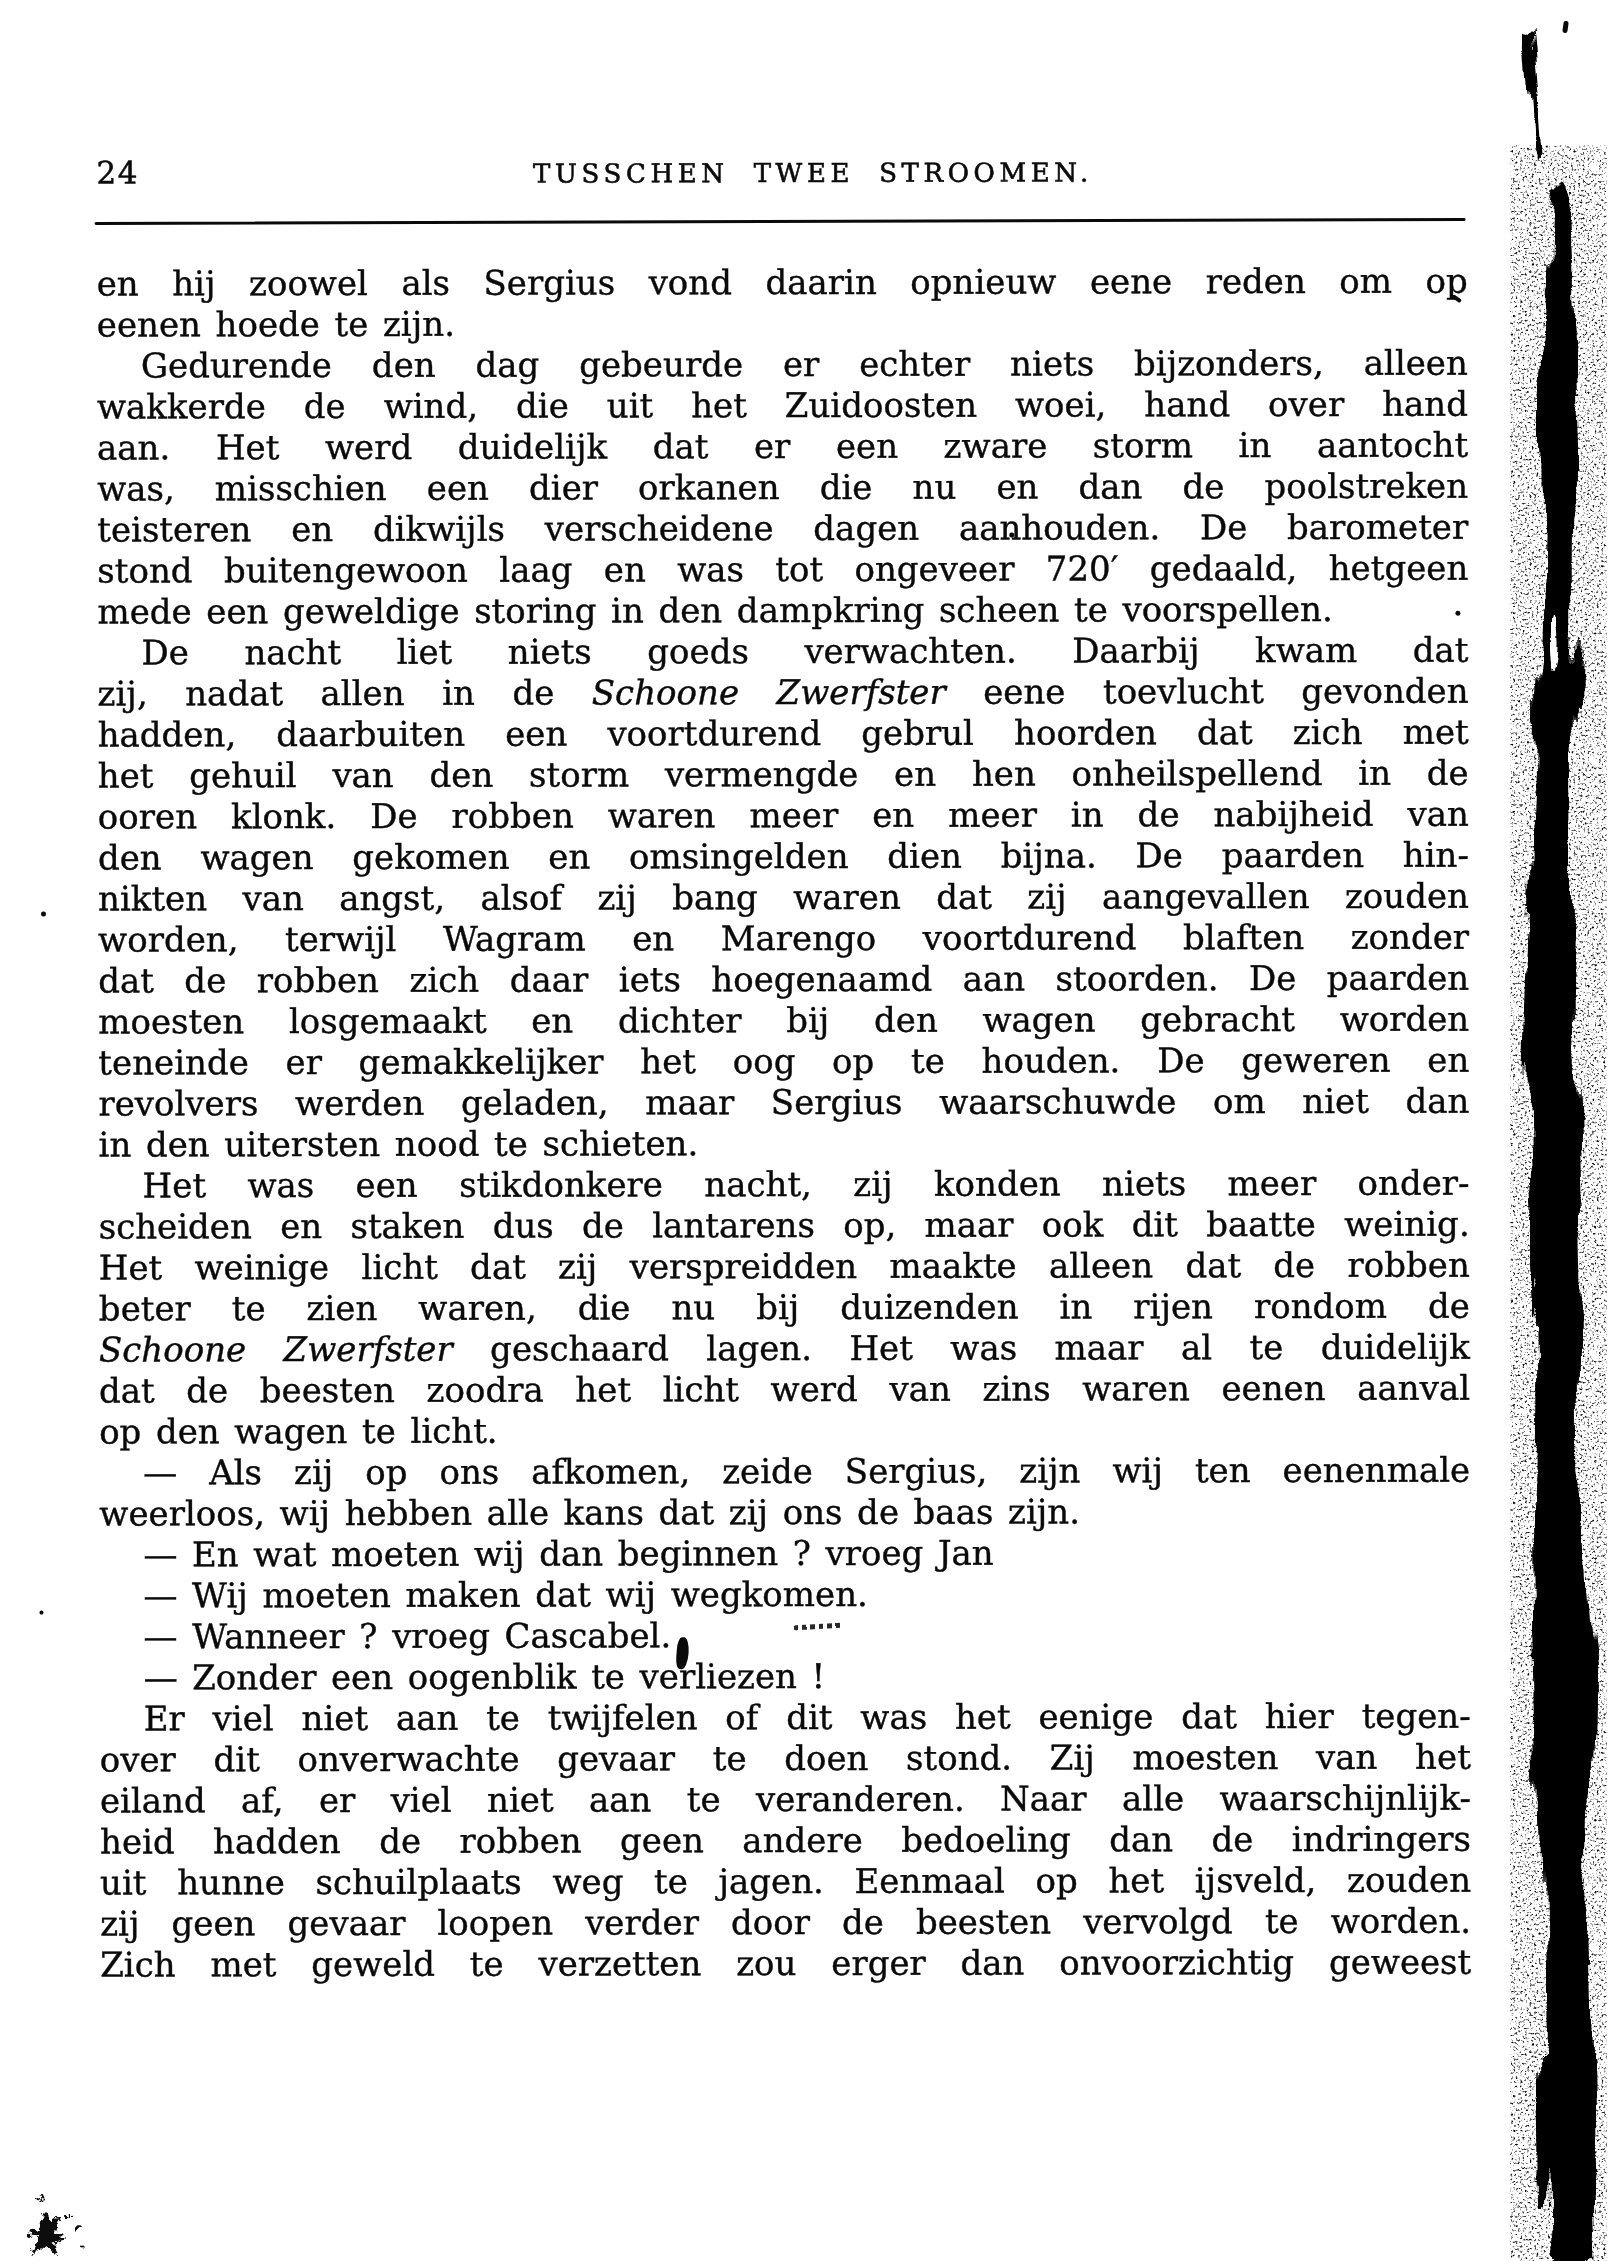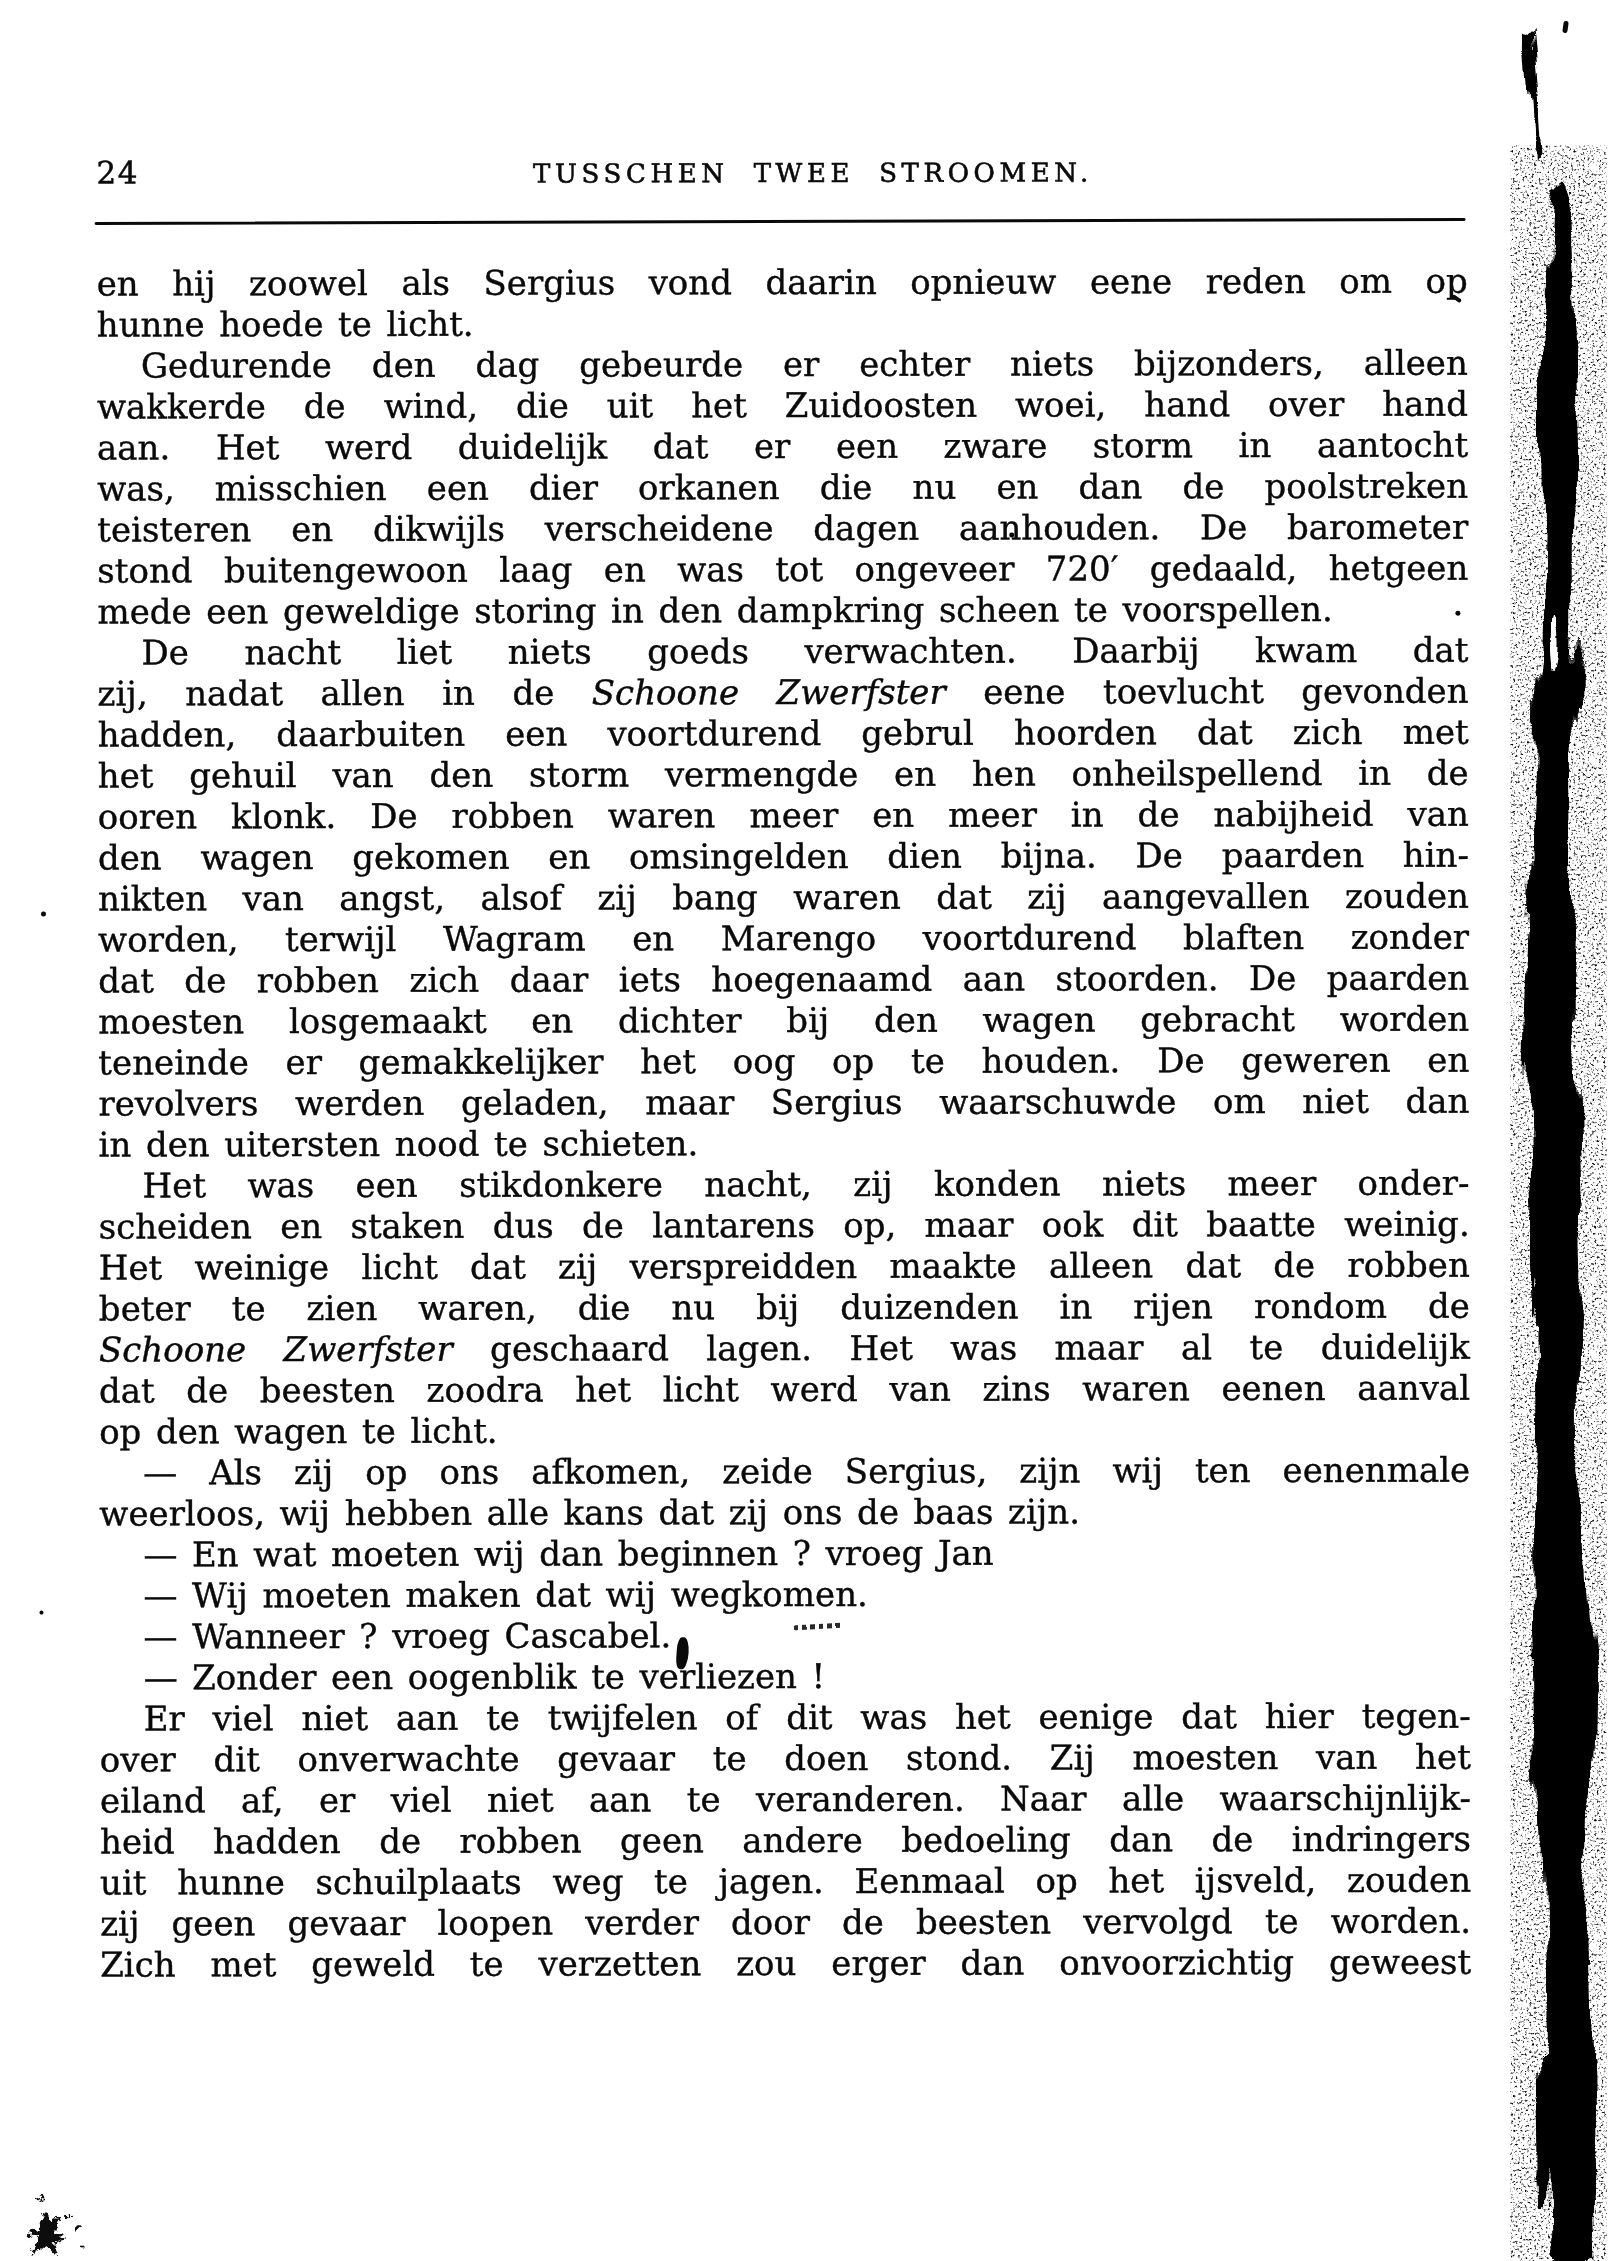--- a/index.html
+++ b/index.html
@@ -58,21 +58,21 @@
 <body>
 
 <div id="scanpage">
 
   <div class="page-number">24</div>
   <div class="running-header">TUSSCHEN TWEE STROOMEN.</div>
   <div class="head-rule"></div>
 
   <div id="text-block">
       <div class="line just"><span>en hij zoowel als Sergius vond daarin opnieuw eene reden om op</span></div>
-      <div class="line"><span>hunne hoede te licht.</span></div>
+      <div class="line"><span>eenen hoede te zijn.</span></div>
       <div class="line just ind"><span>Gedurende den dag gebeurde er echter niets bijzonders, alleen</span></div>
       <div class="line just"><span>wakkerde de wind, die uit het Zuidoosten woei, hand over hand</span></div>
       <div class="line just"><span>aan. Het werd duidelijk dat er een zware storm in aantocht</span></div>
       <div class="line just"><span>was, misschien een dier orkanen die nu en dan de poolstreken</span></div>
       <div class="line just"><span>teisteren en dikwijls verscheidene dagen aanhouden. De barometer</span></div>
       <div class="line just"><span>stond buitengewoon laag en was tot ongeveer 720′ gedaald, hetgeen</span></div>
       <div class="line"><span>mede een geweldige storing in den dampkring scheen te voorspellen.</span></div>
       <div class="line just ind"><span>De nacht liet niets goeds verwachten. Daarbij kwam dat</span></div>
       <div class="line just"><span>zij, nadat allen in de </span><span class="it">Schoone Zwerfster</span><span> eene toevlucht gevonden</span></div>
       <div class="line just"><span>hadden, daarbuiten een voortdurend gebrul hoorden dat zich met</span></div>

